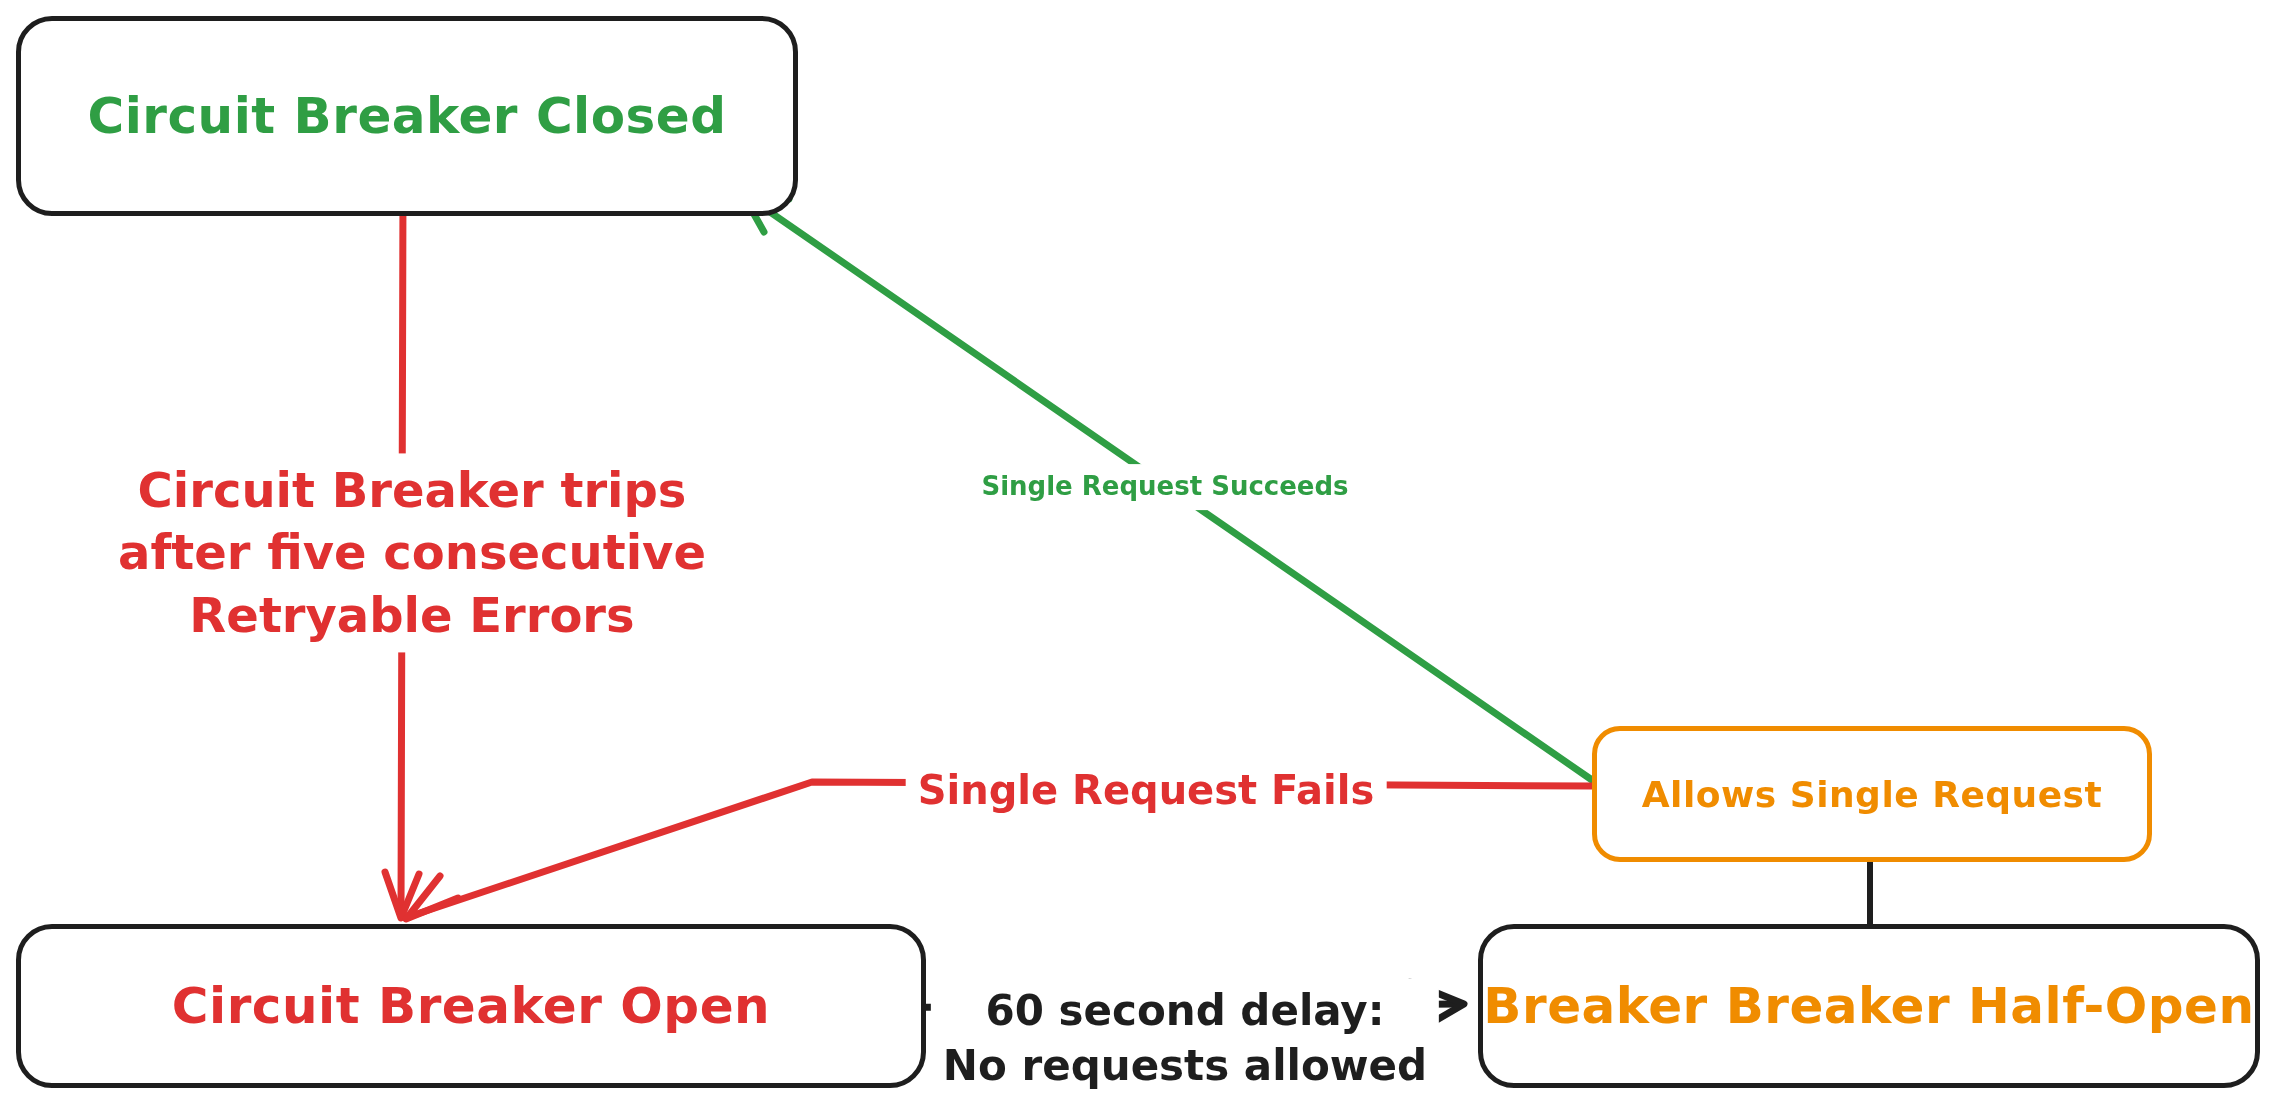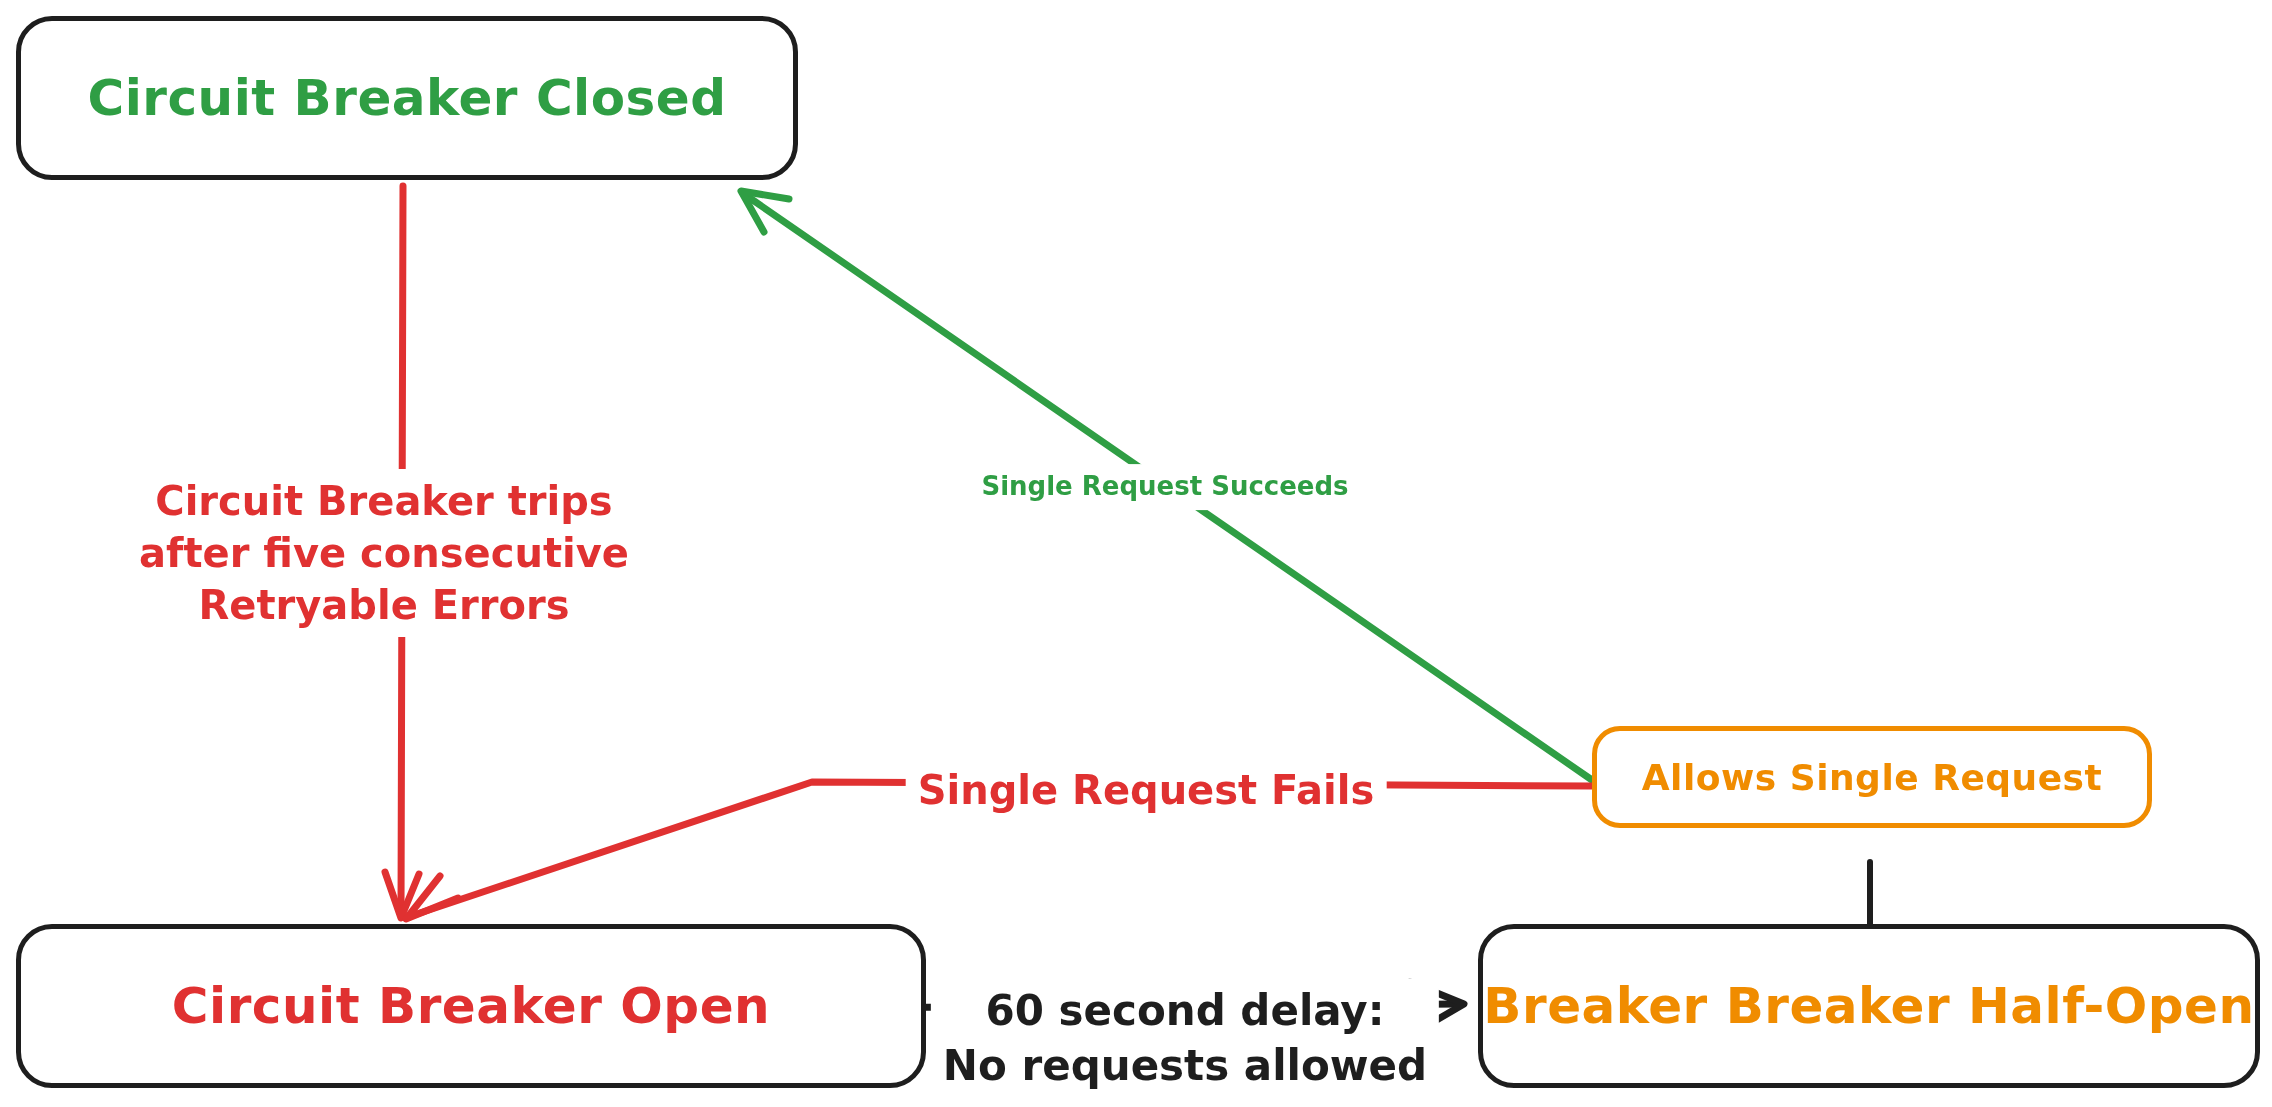--- a/index.html
+++ b/index.html
@@ -38,41 +38,41 @@
     display: flex;
     align-items: center;
     justify-content: center;
     background: var(--bg);
     border: 5px solid var(--ink);
     border-radius: 36px;
     text-align: center;
     font-weight: 700;
     letter-spacing: 0.5px;
   }
-  .node-closed   { left: 16px;   top: 16px;  width: 782px; height: 164px; font-size: 50px; color: var(--green); }
+  .node-closed   { left: 16px;   top: 16px;  width: 782px; height: 200px; font-size: 50px; color: var(--green); }
   .node-open     { left: 16px;   top: 924px; width: 910px; height: 164px; font-size: 50px; color: var(--red); }
   .node-halfopen { left: 1478px; top: 924px; width: 782px; height: 164px; font-size: 50px; color: var(--orange); }
   .node-allows   {
-    left: 1592px; top: 726px; width: 560px; height: 102px;
+    left: 1592px; top: 726px; width: 560px; height: 136px;
     font-size: 36px; color: var(--orange);
     border: 5px solid var(--orange);
     border-radius: 28px;
   }
 
   .edge-label {
     position: absolute;
     transform: translate(-50%, -50%);
     background: var(--bg);
     text-align: center;
     font-weight: 700;
     line-height: 1.3;
     padding: 6px 12px;
     white-space: nowrap;
   }
-  .label-trips    { left: 384px;  top: 553px;  font-size: 40px; color: var(--red); }
+  .label-trips    { left: 412px;  top: 553px;  font-size: 48px; color: var(--red); }
   .label-succeeds { left: 1165px; top: 487px;  font-size: 26px; color: var(--green); }
   .label-fails    { left: 1146px; top: 790px;  font-size: 40px; color: var(--red); }
   .label-delay    { left: 1185px; top: 1007px; font-size: 42px; color: var(--ink); margin-top: 32px; }
 </style>
 </head>
 <body>
 
 <div id="canvas">
 
   <svg id="edges" viewBox="0 0 2272 1107" xmlns="http://www.w3.org/2000/svg">

